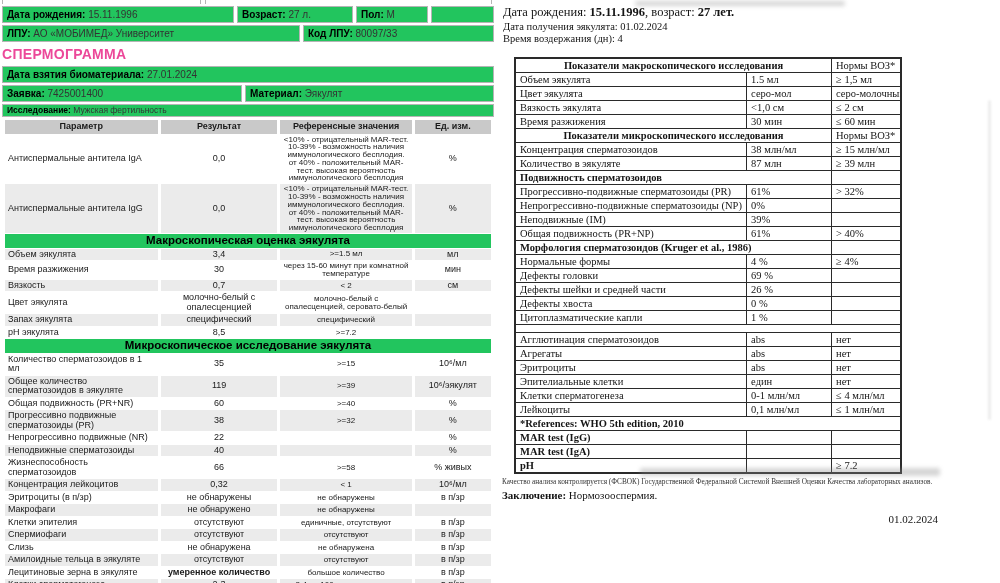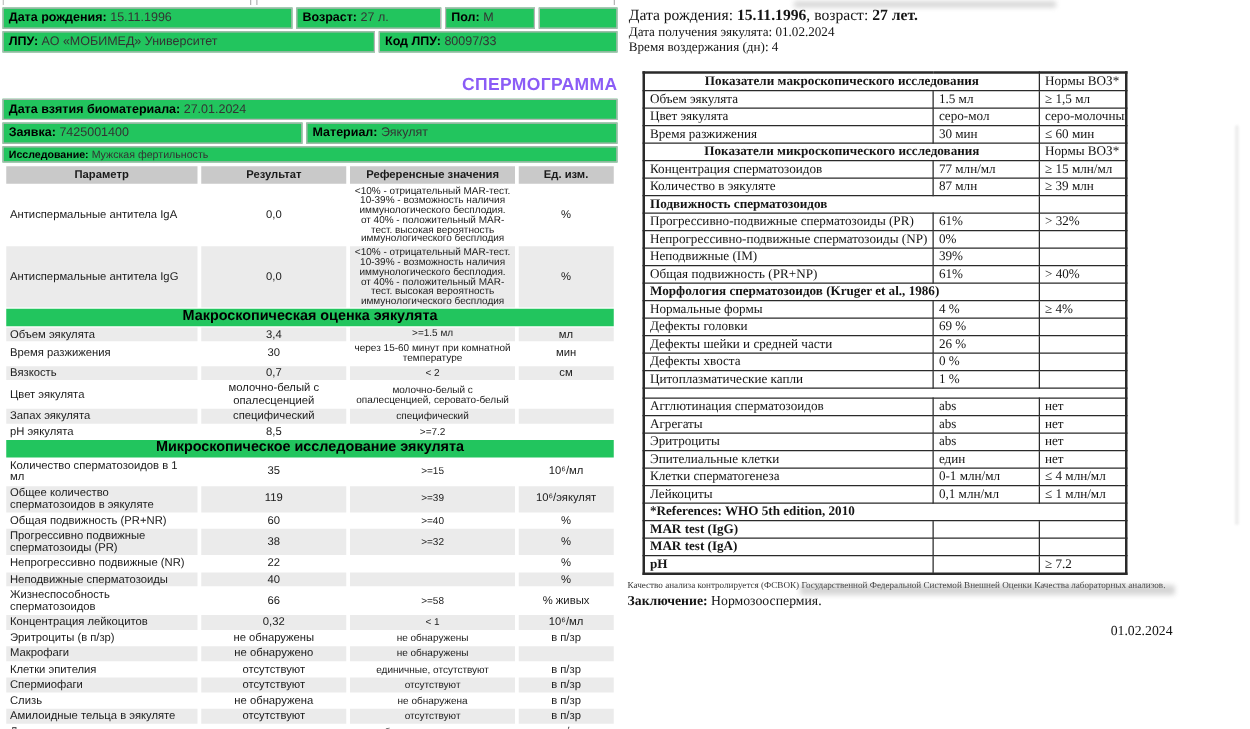--- a/index.html
+++ b/index.html
@@ -13,21 +13,21 @@
   .cut-row .c1{width:40%;} .cut-row .c2{width:58%;}
   .info-row{display:flex;gap:3px;margin-top:2px;}
   .ibox{border:1px solid #b5b5b5;background:#22c55e;font-size:10px;line-height:13px;
         padding:1px 4px;white-space:nowrap;overflow:hidden;}
   .ibox b{color:#000;}
   .ibox .val{color:#333;}
   .w-birth{width:222px;} .w-age{width:106px;} .w-sex{width:62px;} .w-blank{flex:1;}
   .w-lpu{width:288px;} .w-lpucode{flex:1;}
   .w-full{flex:1;}
   .w-req{width:230px;} .w-mat{flex:1;}
-  .doc-title{font-size:14px;font-weight:bold;letter-spacing:.3px;margin:17px 0 4px 0;color:#8b5cf6;text-align:right;}
+  .doc-title{font-size:14px;font-weight:bold;letter-spacing:.3px;margin:4px 0 4px 0;color:#ec4899;}
   .small-box{font-size:8.5px;line-height:11px;padding:0 4px;}
 
   table.ltab{width:100%;border-collapse:separate;border-spacing:3px 1px;table-layout:fixed;margin-top:2px;}
   table.ltab td{background:#fff;font-size:9px;line-height:9.5px;padding:1px 3px;vertical-align:middle;}
   table.ltab thead td{background:#c9c9c9;font-weight:bold;text-align:center;font-size:9px;padding:2px 0;}
   table.ltab tr.shade td{background:#ebebeb;}
   table.ltab tr.sec-h td{background:#22c55e;font-weight:bold;font-size:11.5px;text-align:center;padding:2px 0;color:#000;}
   table.ltab td.res,table.ltab td.unit{text-align:center;}
   table.ltab td.ref{font-size:8px;line-height:7.8px;text-align:center;}
   table.ltab td.res b{font-weight:bold;}
@@ -315,31 +315,36 @@
             <td>Объем эякулята</td>
             <td>1.5 мл</td>
             <td>≥ 1,5 мл</td>
           </tr>
           <tr>
             <td>Цвет эякулята</td>
             <td>серо-мол</td>
             <td>серо-молочный</td>
           </tr>
           <tr>
+            <td>Вязкость эякулята</td>
+            <td>&lt;1,0 см</td>
+            <td>≤ 2 см</td>
+          </tr>
+          <tr>
             <td>Время разжижения</td>
             <td>30 мин</td>
             <td>≤ 60 мин</td>
           </tr>
           <tr>
             <td class="hdr" colspan="2">Показатели микроскопического исследования</td>
             <td>Нормы ВОЗ*</td>
           </tr>
           <tr>
             <td>Концентрация сперматозоидов</td>
-            <td>77 млн/мл</td>
+            <td>38 млн/мл</td>
             <td>≥ 15 млн/мл</td>
           </tr>
           <tr>
             <td>Количество в эякуляте</td>
             <td>87 млн</td>
             <td>≥ 39 млн</td>
           </tr>
           <tr>
             <td class="bold" colspan="2">Подвижность сперматозоидов</td>
             <td></td>

